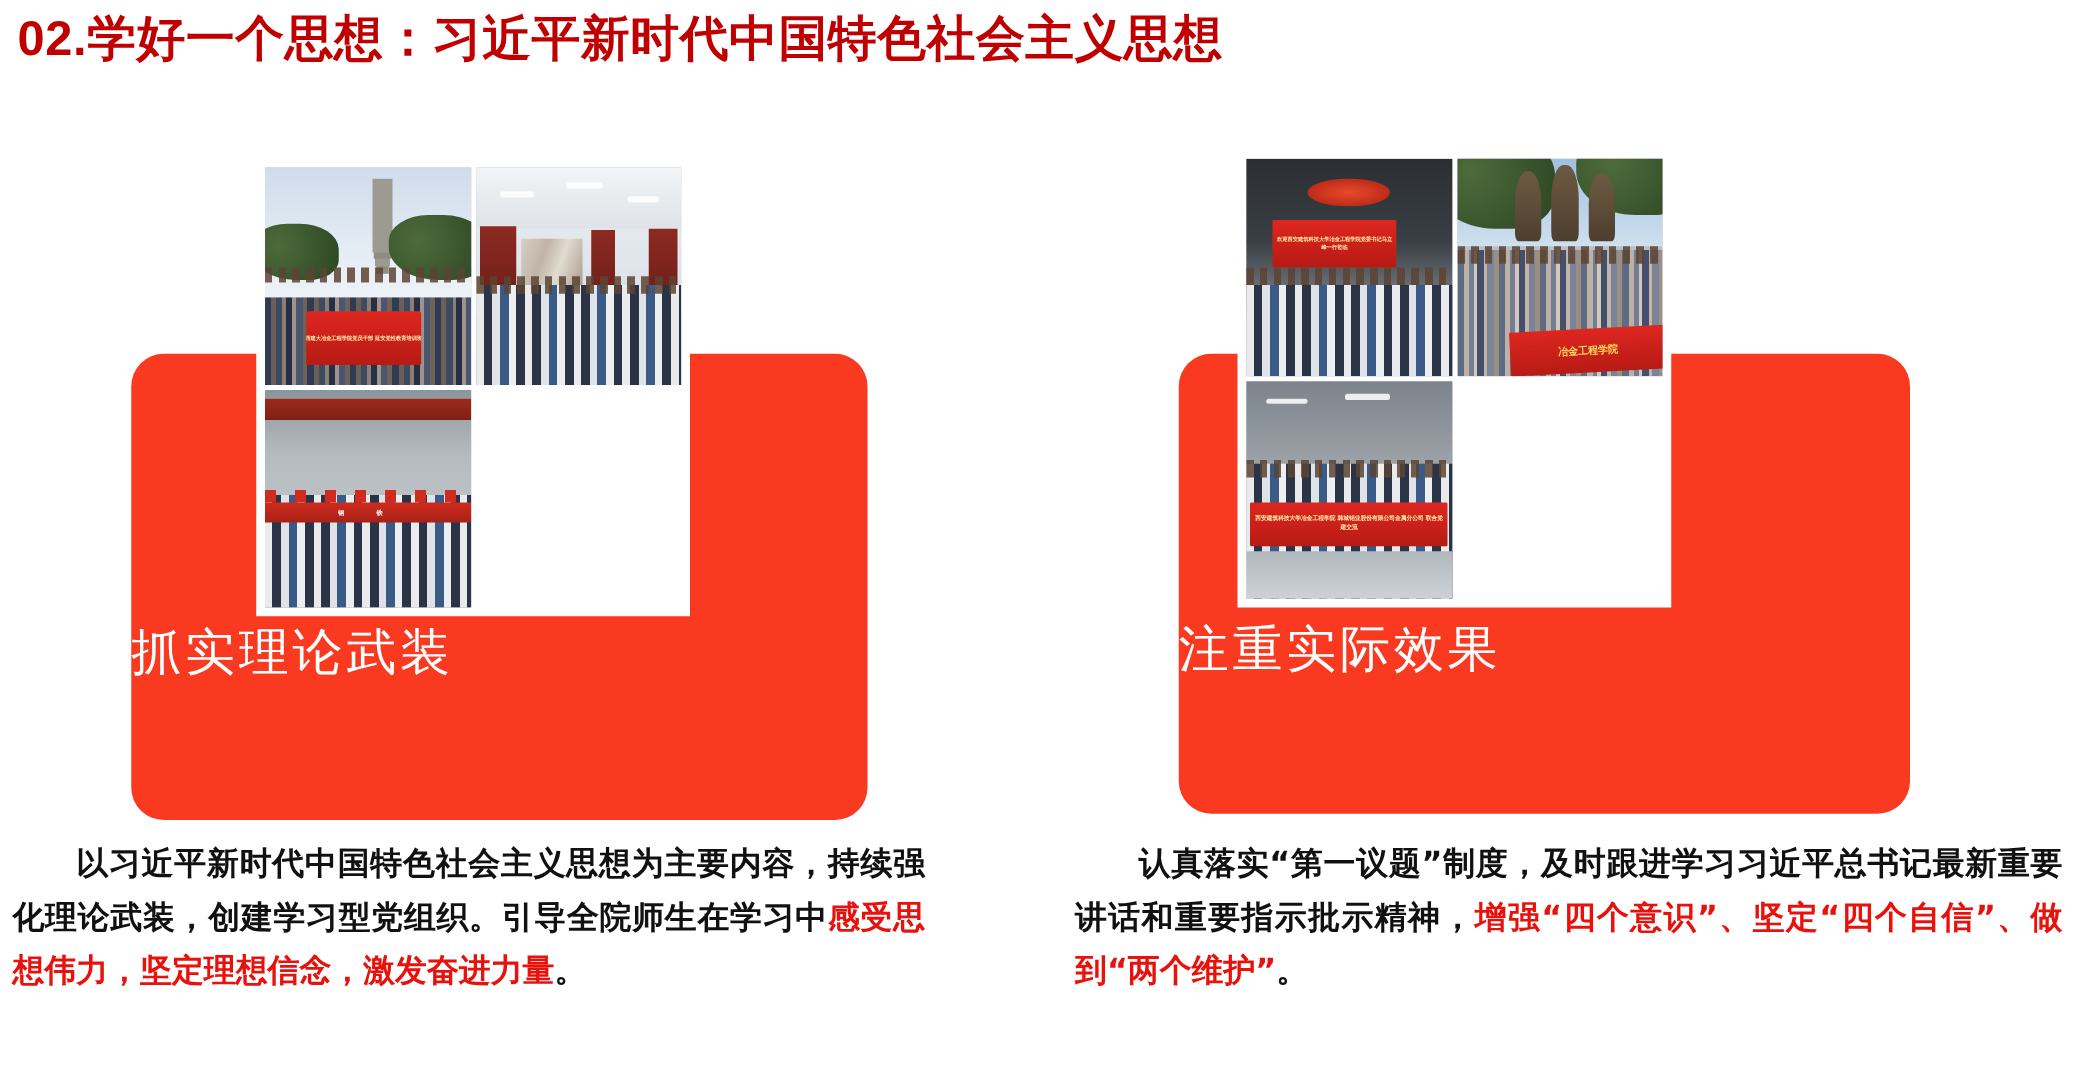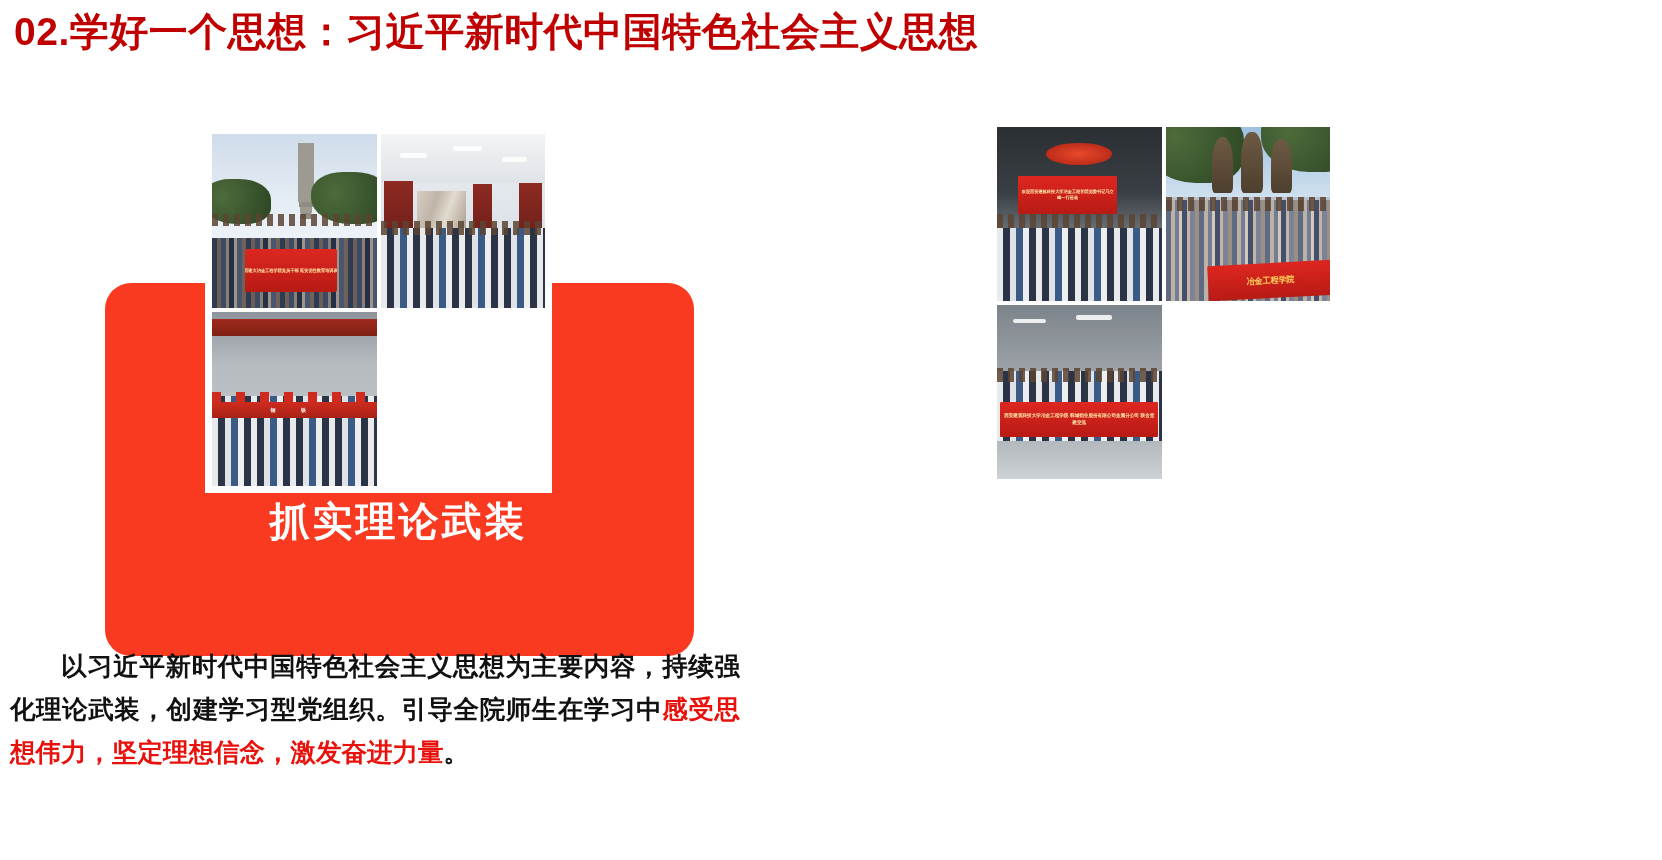--- a/index.html
+++ b/index.html
@@ -54,24 +54,23 @@
     top: 283px;
     width: 585px;  
     height: 368px;
     border-radius: 26px;
   }
 
   .card-label {
     position: absolute;
     left: 0;
     right: 2px;
-    text-align: center;
     color: #ffffff;
     font-size: 40px;
-    font-weight: 700;
+    font-weight: 400;
     letter-spacing: 3px;
     font-family: "DejaVu Sans", "Liberation Sans", sans-serif;
   }
   #card-left  .card-label { top: 211px; }
   #card-right .card-label { top: 209px; }
 
   
   .photo-frame {
     position: absolute;
     background: #ffffff;
@@ -231,21 +230,21 @@
     line-height: 43px;
     color: #111111;
     font-weight: bold;
     font-family: "DejaVu Sans", "Liberation Sans", sans-serif;
     text-align: justify;
     text-justify: inter-ideograph;
     letter-spacing: 0px;
   }
   #text-left {
     left: 10px;
-    top: 645px;
+    top: 670px;
     width: 730px;
     text-indent: 2em;
   }
   #text-right {
     left: 60px;    
     top: 670px;
     width: 790px;
     text-indent: 2em;
   }
   .hl { color: #E8110C; }
@@ -302,20 +301,23 @@
       </div>
     </div>
 
   </div>
 
   <div class="body-text" id="text-left"><span>以习近平新时代中国特色社会主义思想为主要内容，持续强化理论武装，创建学习型党组织。引导全院师生在学习中</span><span class="hl">感受思想伟力，坚定理想信念，激发奋进力量</span><span>。</span></div>
 </div>
 
 <div class="panel" id="panel-right">
 
+  <div class="red-card" id="card-right">
+    <div class="card-label">注重实际效果</div>
+  </div>
 
   <div class="photo-frame" id="frame-right">
 
     <div class="photo">
       <div class="indoor" style="background:linear-gradient(#2b2f33 0%,#3a3f45 38%,#c6ccd2 100%)"></div>
       <div class="emblem" style="left:30%;top:9%;width:40%;height:13%"></div>
       <div class="banner" style="left:13%;top:28%;width:60%;height:22%;border-radius:1px">
         <span class="banner-text" style="font-size:4.2px;white-space:normal;text-align:center;line-height:1.5;padding:0 2px">欢迎西安建筑科技大学冶金工程学院党委书记马立峰一行莅临</span>
       </div>
       <div class="ground" style="height:34%;background:linear-gradient(#a9aeb4,#cfd4d9)"></div>
@@ -344,13 +346,14 @@
       <div class="light-strip" style="left:48%;top:6%;width:22%;height:2.5%"></div>
       <div class="crowd suits" style="height:62%"></div>
       <div class="heads" style="top:36%;height:8%"></div>
       <div class="banner" style="left:2%;top:56%;width:96%;height:20%;border-radius:1px">
         <span class="banner-text" style="font-size:4.6px;white-space:normal;text-align:center;line-height:1.6;padding:0 2px">西安建筑科技大学冶金工程学院 韩城钼业股份有限公司金属分公司 联合党建交流</span>
       </div>
       <div class="ground" style="height:22%;background:linear-gradient(#b3b8bd,#cdd2d6)"></div>
     </div>
   </div>
 
+  <div class="body-text" id="text-right"><span>认真落实“第一议题”制度，及时跟进学习习近平总书记最新重要讲话和重要指示批示精神，</span><span class="hl">增强“四个意识”、坚定“四个自信”、做到“两个维护”</span><span>。</span></div>
 </div>
 
 </body></html>

